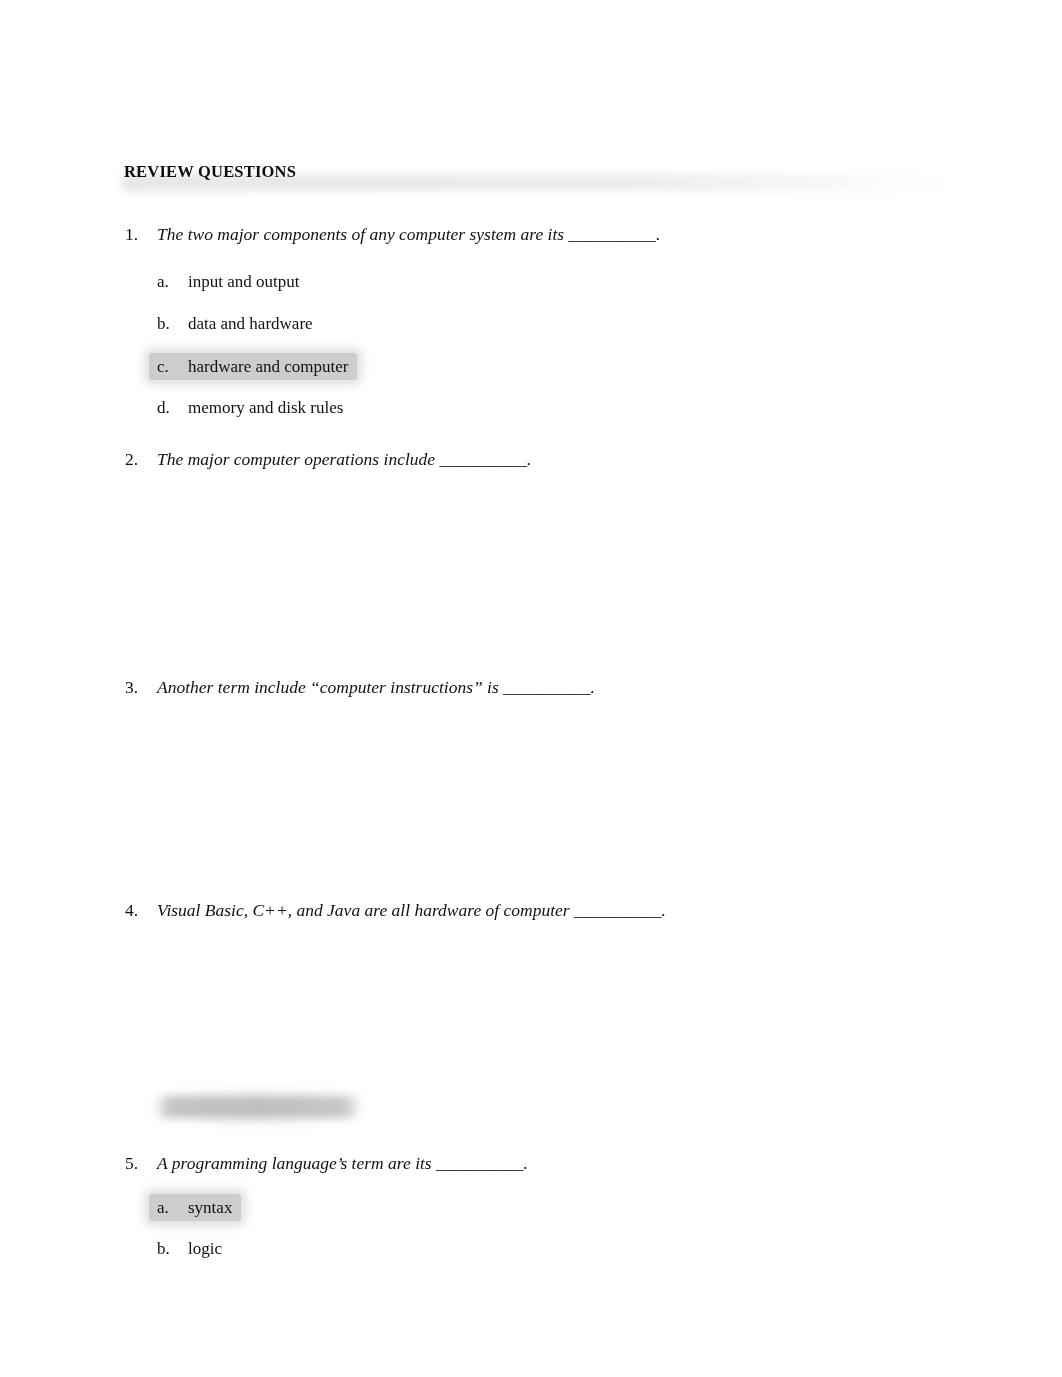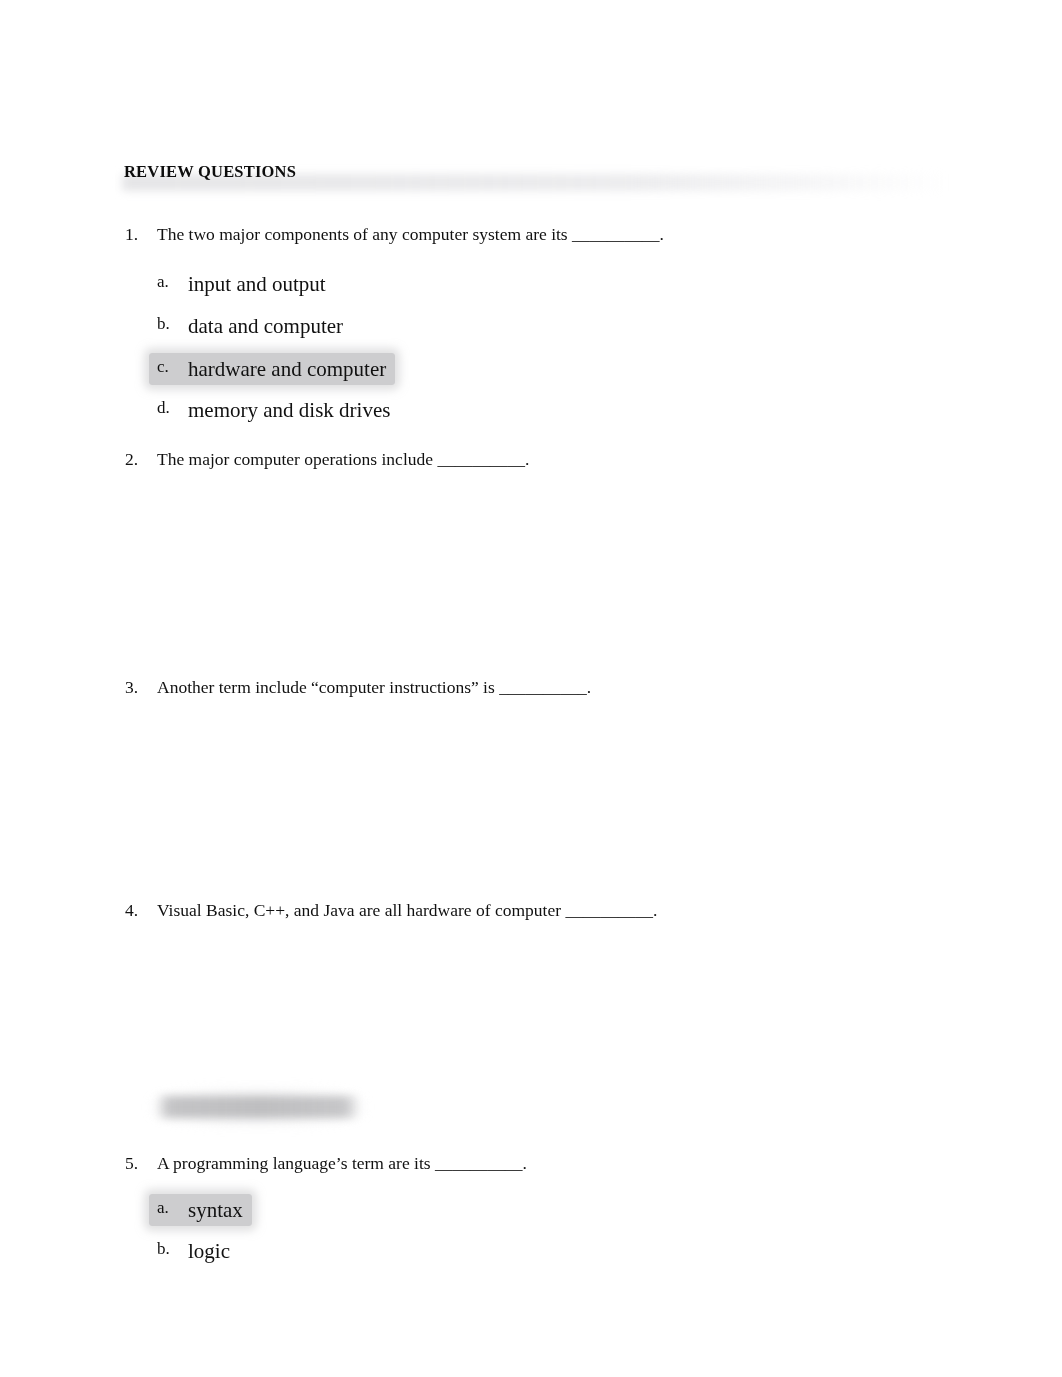--- a/index.html
+++ b/index.html
@@ -66,37 +66,38 @@
   }
   .q-num {
     width: 32px;
     flex: 0 0 32px;
     font-size: 17.5px;
     line-height: 1.25;
   }
   .q-text {
     font-size: 17.5px;
     line-height: 1.25;
+    font-style: italic;
   }
 
   
   .opt-row {
     position: absolute;
     display: flex;
     align-items: flex-start;
     white-space: nowrap;
   }
   .opt-letter {
     width: 31px;
     flex: 0 0 31px;
     font-size: 17px;
     line-height: 1.25;
   }
   .opt-text {
-    font-size: 21px;
+    font-size: 17px;
     line-height: 1.25;
   }
 
   
   .opt-row.marked {
     padding: 3px 9px 3px 8px;
     margin-left: -8px;
     border-radius: 3px;
     background: rgba(186,186,188,0.72);
     filter: blur(0.55px);
@@ -153,31 +154,31 @@
     <span class="q-text">The two major components of any computer system are its __________.</span>
   </div>
 
   <div class="opt-row" style="left:157px; top:267px;">
     <span class="opt-letter">a.</span>
     <span class="opt-text">input and output</span>
   </div>
 
   <div class="opt-row" style="left:157px; top:309px;">
     <span class="opt-letter">b.</span>
-    <span class="opt-text">data and computer</span>
+    <span class="opt-text">data and hardware</span>
   </div>
 
   <div class="opt-row marked" style="left:157px; top:349px;">
     <span class="opt-letter">c.</span>
     <span class="opt-text">hardware and computer</span>
   </div>
 
   <div class="opt-row" style="left:157px; top:393px;">
     <span class="opt-letter">d.</span>
-    <span class="opt-text">memory and disk drives</span>
+    <span class="opt-text">memory and disk rules</span>
   </div>
 
   <div class="q-row" style="left:125px; top:445px;">
     <span class="q-num">2.</span>
     <span class="q-text">The major computer operations include __________.</span>
   </div>
   <div class="answer-space" style="left:157px; top:485px; width:790px; height:180px;"></div>
 
   <div class="q-row" style="left:125px; top:673px;">
     <span class="q-num">3.</span>

